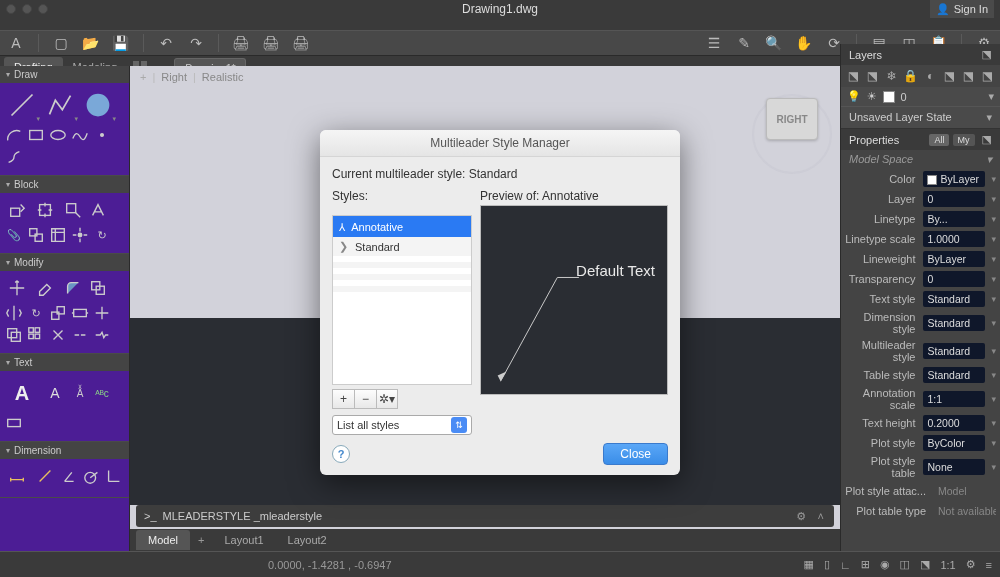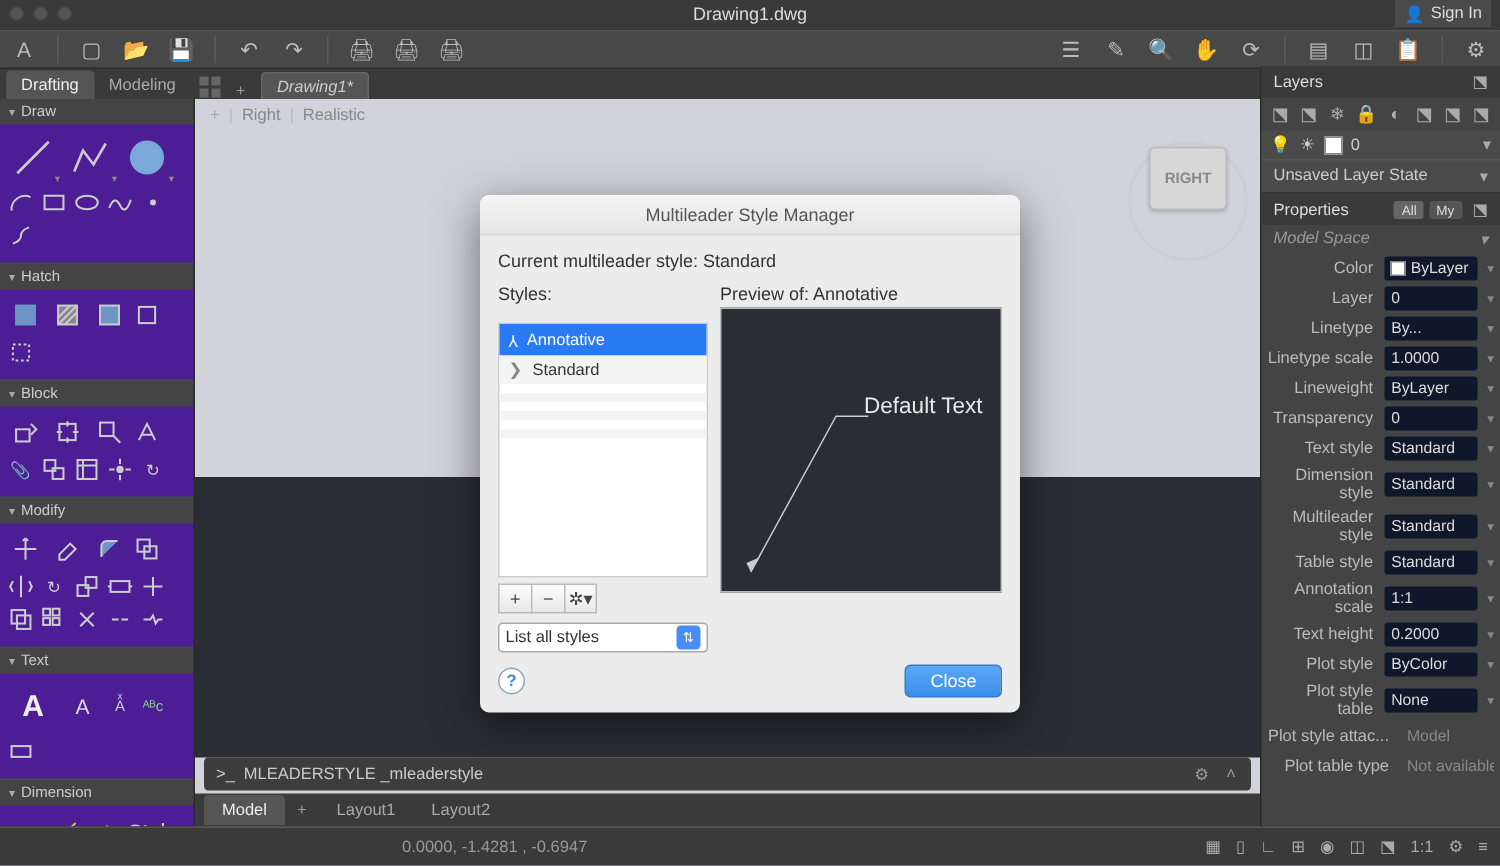--- a/index.html
+++ b/index.html
@@ -1,19 +1,19 @@
 <!DOCTYPE html>
 <html><head>
 <meta charset="utf-8">
 <style>
 * { margin:0; padding:0; box-sizing:border-box; font-family: -apple-system, "Helvetica Neue", Arial, sans-serif; font-size:11px; }
 body { width:1000px; height:577px; background:#3a3a3a; color:#ccc; overflow:hidden; position:relative; }
 .traffic-lights { position:absolute; top:4px; left:6px; display:flex; gap:6px; }
 .tl { width:10px; height:10px; border-radius:50%; background:#555; border:1px solid #444; }
-.title-bar { height:20px; background:#3a3a3a; text-align:center; line-height:18px; color:#ddd; font-size:12px; }
+.title-bar { height:30px; background:#3a3a3a; text-align:center; line-height:18px; color:#ddd; font-size:12px; }
 .sign-in { position:absolute; top:0; right:6px; height:18px; display:flex; align-items:center; gap:4px; color:#ddd; font-size:11px; background:#4a4a4a; padding:0 6px;}
 .main-toolbar { height:26px; background:#484848; display:flex; align-items:center; padding:0 8px; gap:14px; border-top:1px solid #555; border-bottom:1px solid #2a2a2a;}
 .main-toolbar .tb-icon { width:16px; height:16px; color:#bbb; display:flex; align-items:center; justify-content:center; font-size:14px; }
 .main-toolbar .tb-sep { width:1px; height:18px; background:#5a5a5a; }
 .ribbon-tabs { height:22px; background:#3a3a3a; display:flex; align-items:end; padding:0 4px; gap:0; border-bottom:1px solid #2a2a2a;}
 .ribbon-tab { padding:4px 10px; color:#aaa; border-top-left-radius:3px; border-top-right-radius:3px;text-align:center;}
 .ribbon-tab.active { background:#555; color:#eee; }
 .file-tab { padding:3px 10px; background:#555; color:#ccc; font-style:italic; border:1px solid #666; border-bottom:none; margin-left:6px; border-radius:3px 3px 0 0;}
 .grid-icon { width:18px; height:18px; margin:0 4px; background:linear-gradient(#666,#666) 2px 2px/6px 6px no-repeat, linear-gradient(#666,#666) 10px 2px/6px 6px no-repeat, linear-gradient(#666,#666) 2px 10px/6px 6px no-repeat, linear-gradient(#666,#666) 10px 10px/6px 6px no-repeat; }
 .main-area { position:absolute; top:66px; left:130px; right:160px; bottom:26px; background:#d2d2da; display:flex; flex-direction:column;}
@@ -181,51 +181,20 @@
           </svg>
         </div>
       <div class="tool-btn sm">
           <svg viewBox="0 0 20 20">
             <path d="M4 16Q10 14 10 10T16 4"></path>
           </svg>
         </div>
     </div>
   </div>
   <div class="panel-section">
-    <div class="panel-header">Hatch</div>
-    <div class="panel-tools">
-      <div class="tool-btn">
-          <svg viewBox="0 0 20 20">
-            <rect x="3" y="3" width="14" height="14" fill="#6a95c4" stroke="#6a95c4"></rect>
-          </svg>
-        </div>
-      <div class="tool-btn">
-          <svg viewBox="0 0 20 20">
-            <rect x="3" y="3" width="14" height="14" fill="#888"></rect>
-            <path d="M3 17L17 3M3 12L12 3M8 17L17 8" stroke="#ccc"></path>
-          </svg>
-        </div>
-      <div class="tool-btn">
-          <svg viewBox="0 0 20 20">
-            <rect x="3" y="3" width="14" height="14" fill="#6a95c4"></rect>
-          </svg>
-        </div>
-      <div class="tool-btn sm">
-          <svg viewBox="0 0 20 20">
-            <rect x="4" y="4" width="12" height="12"></rect>
-          </svg>
-        </div>
-      <div class="tool-btn sm">
-          <svg viewBox="0 0 20 20">
-            <rect x="4" y="4" width="12" height="12" stroke-dasharray="2"></rect>
-          </svg>
-        </div>
-    </div>
-  </div>
-  <div class="panel-section">
     <div class="panel-header">Block</div>
     <div class="panel-tools">
       <div class="tool-btn">
           <svg viewBox="0 0 20 20">
             <rect x="3" y="8" width="10" height="9"></rect>
             <path d="M14 4l4 4-4 4"></path>
           </svg>
         </div>
       <div class="tool-btn">
           <svg viewBox="0 0 20 20">

